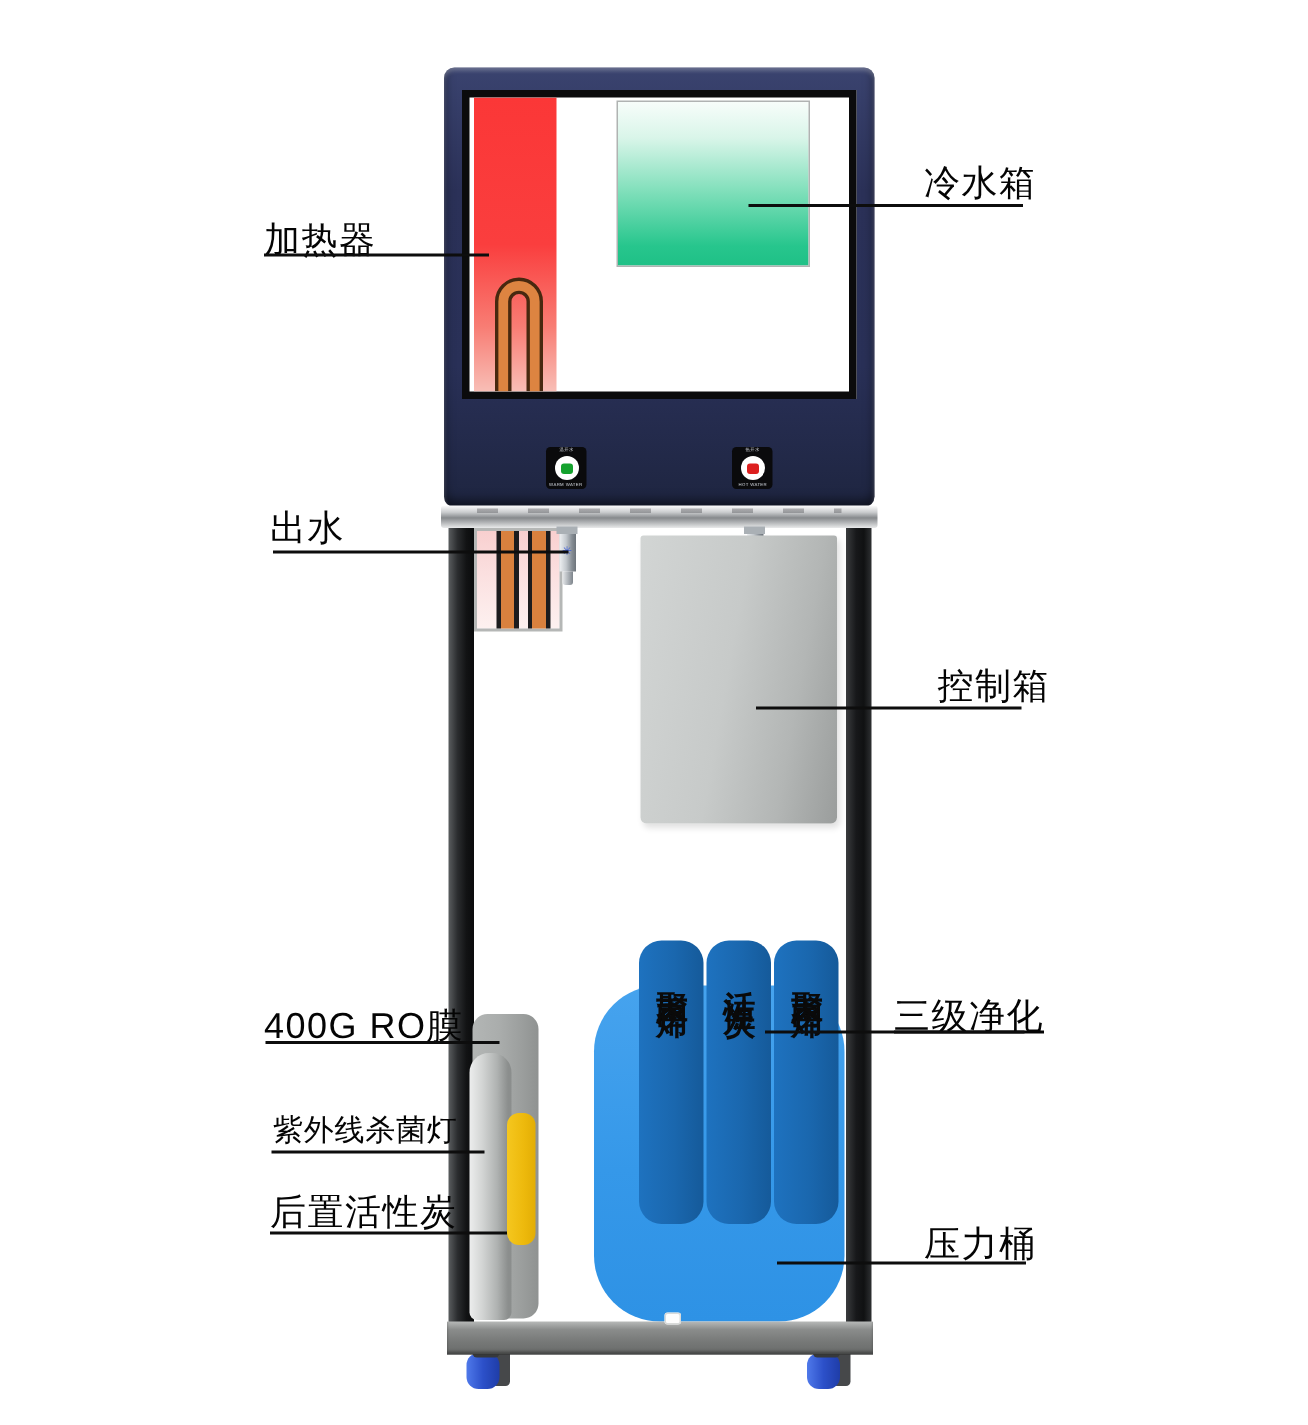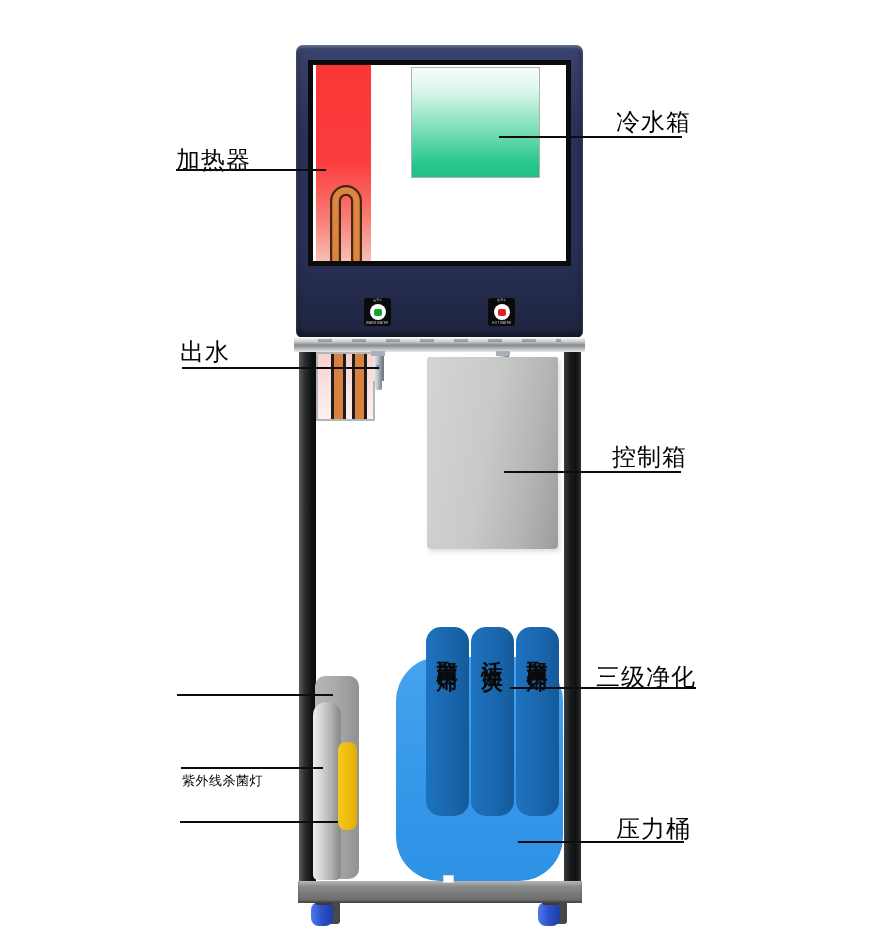--- a/index.html
+++ b/index.html
@@ -86,21 +86,21 @@
   .wheel{position:absolute;top:897px;width:30px;height:31px;}
   .wheel-left{left:311px;} .wheel-right{left:538px;}
   .w-bracket{position:absolute;right:1px;top:1px;width:12px;height:26px;background:#46484a;border-radius:3px;}
   .w-cap{position:absolute;left:4px;top:0;width:18px;height:8px;background:#37393b;border-radius:3px;}
   .w-tire{position:absolute;left:0;top:5px;width:22px;height:24px;border-radius:8px;
         background:linear-gradient(90deg,#4f79ea 0%,#2c50c9 50%,#1f3da8 100%);}
 
   
   .callout{position:absolute;color:#040404;font-size:24px;font-weight:500;letter-spacing:1px;
            white-space:nowrap;z-index:6;}
-  .callout.small{font-size:13px;letter-spacing:.5px;margin-top:32px;}
+  .callout.small{font-size:20px;letter-spacing:.5px;}
   .cline{position:absolute;height:2px;background:#0d0d0d;z-index:6;}
 </style>
 </head>
 <body>
 
 <div class="stage">
 
   <div class="head">
     <div class="window">
       <div class="heater-col"></div>
@@ -185,28 +185,30 @@
 
   <div class="callout" style="left:176px;top:144px;">加热器</div>
   <div class="cline" style="left:176px;top:169px;width:150px;"></div>
 
   <div class="callout" style="left:616px;top:106px;">冷水箱</div>
   <div class="cline" style="left:499px;top:136px;width:183px;"></div>
 
   <div class="callout" style="left:180px;top:336px;">出水</div>
   <div class="cline" style="left:182px;top:367px;width:197px;"></div>
 
-  <div class="callout" style="left:612px;top:441px;">控制箱</div>
+  <div class="callout" style="left:625px;top:441px;">控制箱</div>
   <div class="cline" style="left:504px;top:471px;width:177px;"></div>
 
+  <div class="callout" style="left:176px;top:668px;">400G RO膜</div>
   <div class="cline" style="left:177px;top:694px;width:156px;"></div>
 
   <div class="callout small" style="left:182px;top:740px;">紫外线杀菌灯</div>
   <div class="cline" style="left:181px;top:767px;width:142px;"></div>
 
+  <div class="callout" style="left:180px;top:792px;">后置活性炭</div>
   <div class="cline" style="left:180px;top:821px;width:158px;"></div>
 
   <div class="callout" style="left:596px;top:661px;text-decoration:underline;">三级净化</div>
   <div class="cline" style="left:510px;top:687px;width:173px;"></div>
 
   <div class="callout" style="left:616px;top:813px;">压力桶</div>
   <div class="cline" style="left:518px;top:841px;width:166px;"></div>
 
 </div>
 

